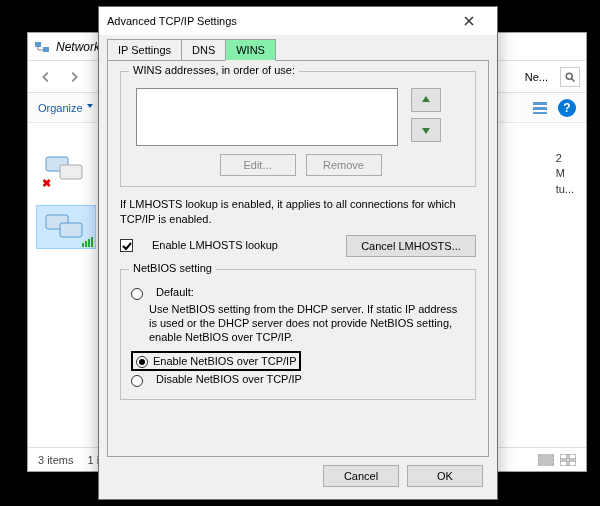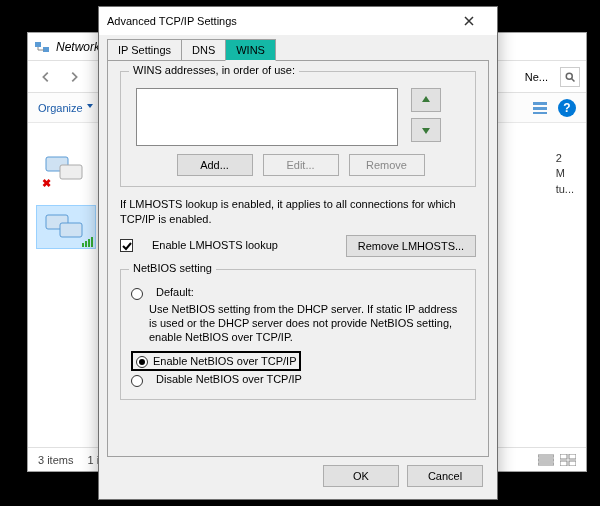--- a/index.html
+++ b/index.html
@@ -35,21 +35,21 @@
   .status-bar .view-icons { margin-left:auto; display:flex; gap:6px;}
   .status-bar .view-icons svg {width:16px;height:12px; stroke:#888; fill:none;}
 
   
   .dialog { position: absolute; left: 98px; top: 6px; width: 400px; height: 494px; background: #f0f0f0; border: 1px solid #707070; box-shadow: 0 4px 16px rgba(0,0,0,0.3); display:flex; flex-direction:column;}
   .dlg-title { height: 28px; background:#fff; display:flex; align-items:center; padding:0 8px; font-size:12px;}
   .dlg-close { margin-left:auto; width:40px; height:24px; display:flex;align-items:center;justify-content:center;}
   .dlg-close svg {width:10px;height:10px; stroke:#333; stroke-width:1.5;}
   .tabs { display:flex; padding: 4px 8px 0 8px; background:#f0f0f0;}
   .tab { padding: 4px 10px; border:1px solid #a0a0a0; border-bottom:none; margin-right:-1px; background:#f0f0f0; position:relative;}
-  .tab.active { background:#14b8a6; z-index:2; border-bottom:1px solid #f0f0f0; margin-bottom:-1px;}
+  .tab.active { background:#86efac; z-index:2; border-bottom:1px solid #f0f0f0; margin-bottom:-1px;}
   .tab-panel { flex:1; border:1px solid #a0a0a0; margin:0 8px 8px 8px; background:#f0f0f0; padding:10px 12px; position:relative;}
   .group { border:1px solid #c0c0c0; margin-bottom:10px; padding:10px 10px 10px 10px; position:relative;}
   .group-label { position:absolute; top:-8px; left:8px; background:#f0f0f0; padding:0 4px;}
   .wins-list { width: 262px; height:58px; border:1px solid #888; background:#fff; display:inline-block; vertical-align:top;}
   .updown { display:inline-flex; flex-direction:column; gap:6px; margin-left:10px; vertical-align:top;}
   .ud-btn { width:30px; height:24px; border:1px solid #adadad; background:#e1e1e1; display:flex;align-items:center;justify-content:center;}
   .ud-btn svg {width:12px;height:12px; fill:#3a7a3a;}
   .btn-row { margin-top:8px; display:flex; gap:10px; justify-content:center;}
   .btn { width:76px; height:22px; border:1px solid #adadad; background:#e1e1e1; display:flex;align-items:center;justify-content:center;}
   .btn.disabled { color:#888; background:#efefef;}
@@ -193,37 +193,36 @@
               </svg>
             </div>
           <div class="ud-btn">
               <svg viewBox="0 0 12 12">
                 <path d="M6 10 L10 4 L2 4 Z"></path>
               </svg>
             </div>
         </div>
       </div>
       <div class="btn-row">
-        <div class="btn">Add...</div>
         <div class="btn disabled">Edit...</div>
         <div class="btn disabled">Remove</div>
       </div>
     </div>
 
     <div class="info-text">If LMHOSTS lookup is enabled, it applies to all connections for which TCP/IP is enabled.</div>
     <div class="row-flex" style="margin-bottom:12px;">
       <div class="checkbox-row">
         <div class="checkbox">
             <svg viewBox="0 0 10 10">
               <path d="M1 5 L4 8 L9 2"></path>
             </svg>
           </div>
         <span>Enable LMHOSTS lookup</span>
       </div>
-      <div class="import-btn">Remove LMHOSTS...</div>
+      <div class="import-btn">Cancel LMHOSTS...</div>
     </div>
 
     <div class="group" style="padding-top:14px;">
       <div class="group-label">NetBIOS setting</div>
       <div class="radio-row">
         <div class="radio"></div>
         <span>Default:</span>
       </div>
       <div class="radio-desc">Use NetBIOS setting from the DHCP server. If static IP address is used or the DHCP server does not provide NetBIOS setting, enable NetBIOS over TCP/IP.</div>
       <div class="radio-row">
@@ -232,16 +231,16 @@
           <span>Enable NetBIOS over TCP/IP</span>
         </span>
       </div>
       <div class="radio-row">
         <div class="radio"></div>
         <span>Disable NetBIOS over TCP/IP</span>
       </div>
     </div>
   </div>
   <div class="dlg-buttons">
+    <div class="dlg-btn">Cancel</div>
     <div class="dlg-btn">OK</div>
-    <div class="dlg-btn">Cancel</div>
   </div>
 </div>
 
 </body></html>

